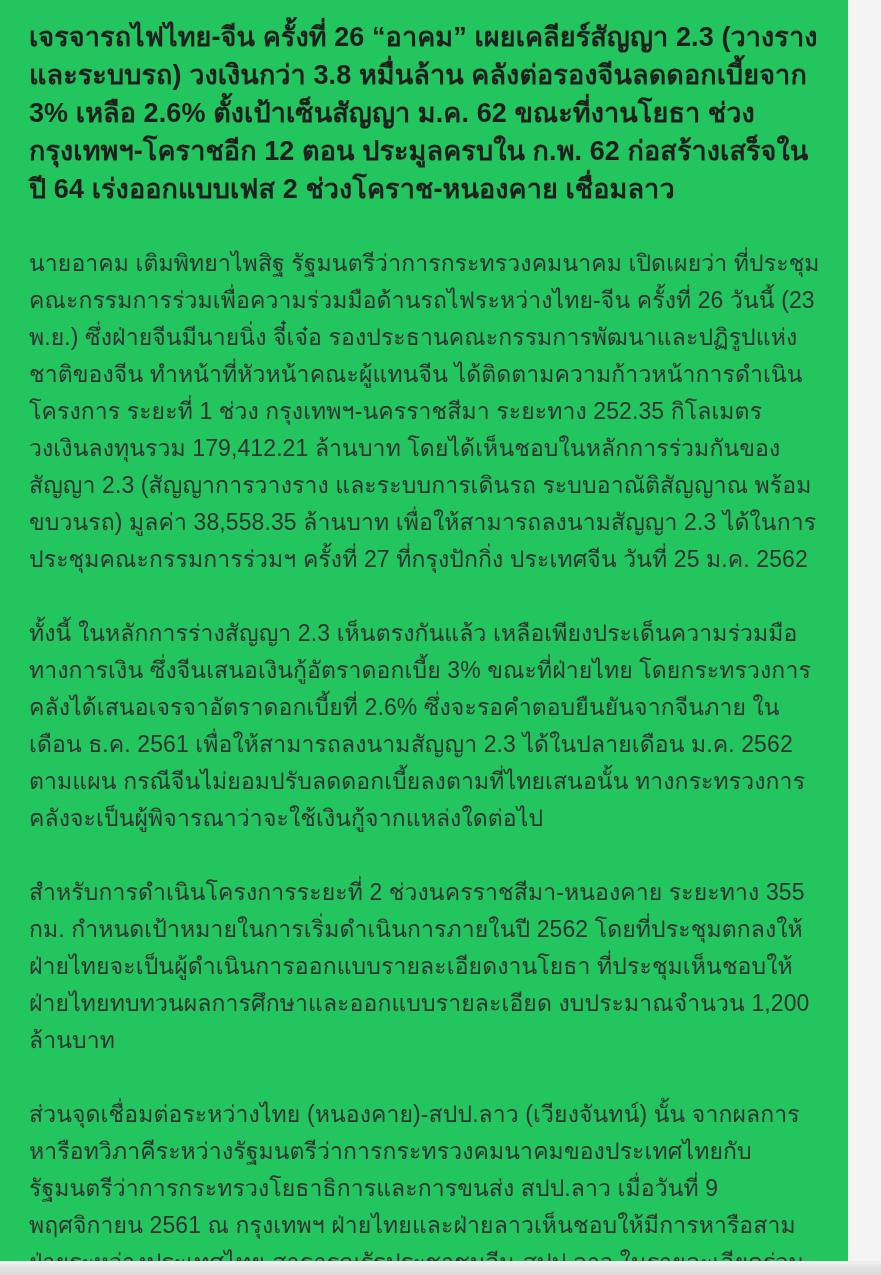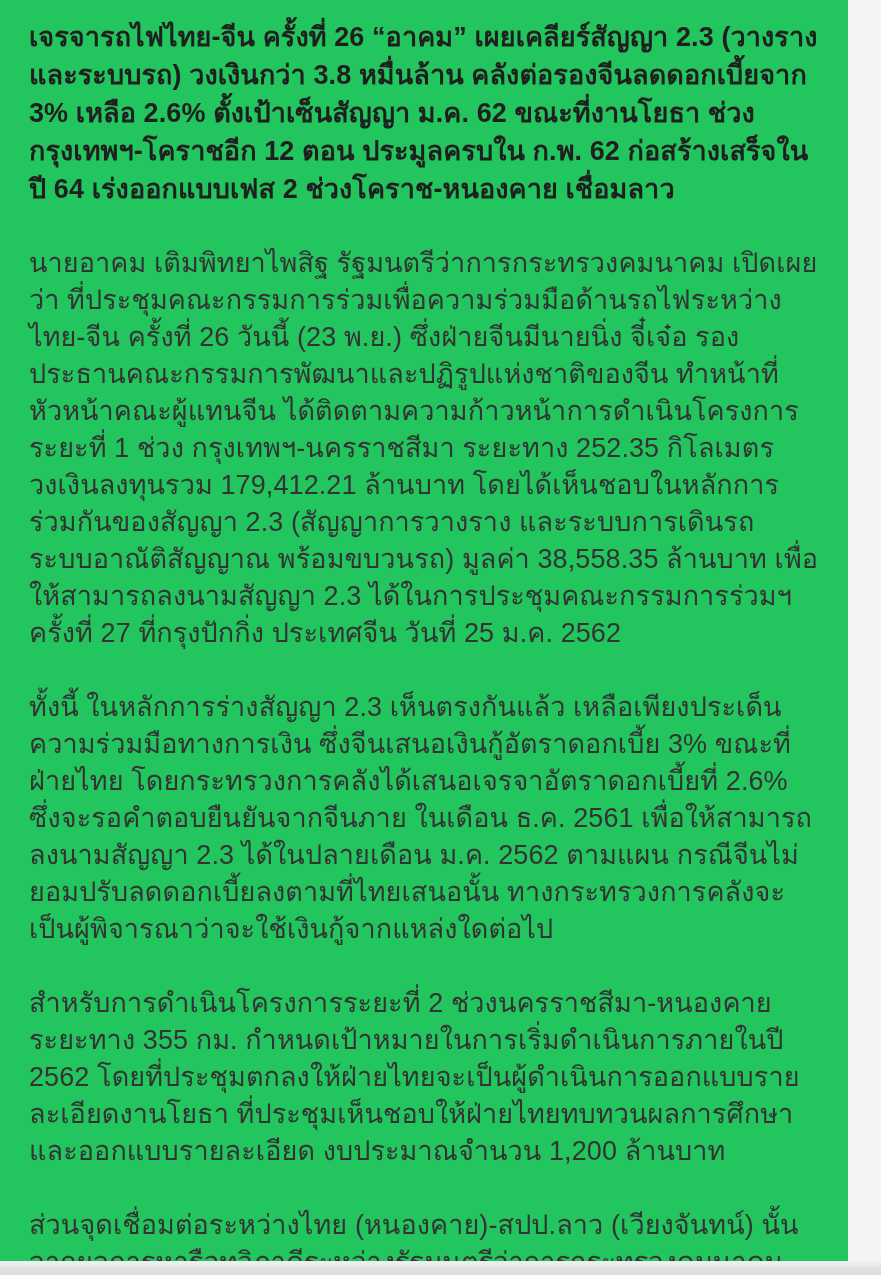--- a/index.html
+++ b/index.html
@@ -24,21 +24,21 @@
   }
   .headline {
     font-size: 27px;
     line-height: 38px;
     font-weight: bold;
     color: #1f1f1f;
     margin: 10px 0 0 0;
     letter-spacing: 0.1px;
   }
   .article-body p.para {
-    font-size: 27px;
+    font-size: 23px;
     line-height: 37px;
     font-weight: normal;
     color: #333333;
     margin: 37px 0 0 0;
     letter-spacing: 0.1px;
   }
   .bottom-strip {
     position: absolute;
     left: 0;
     bottom: 0;

